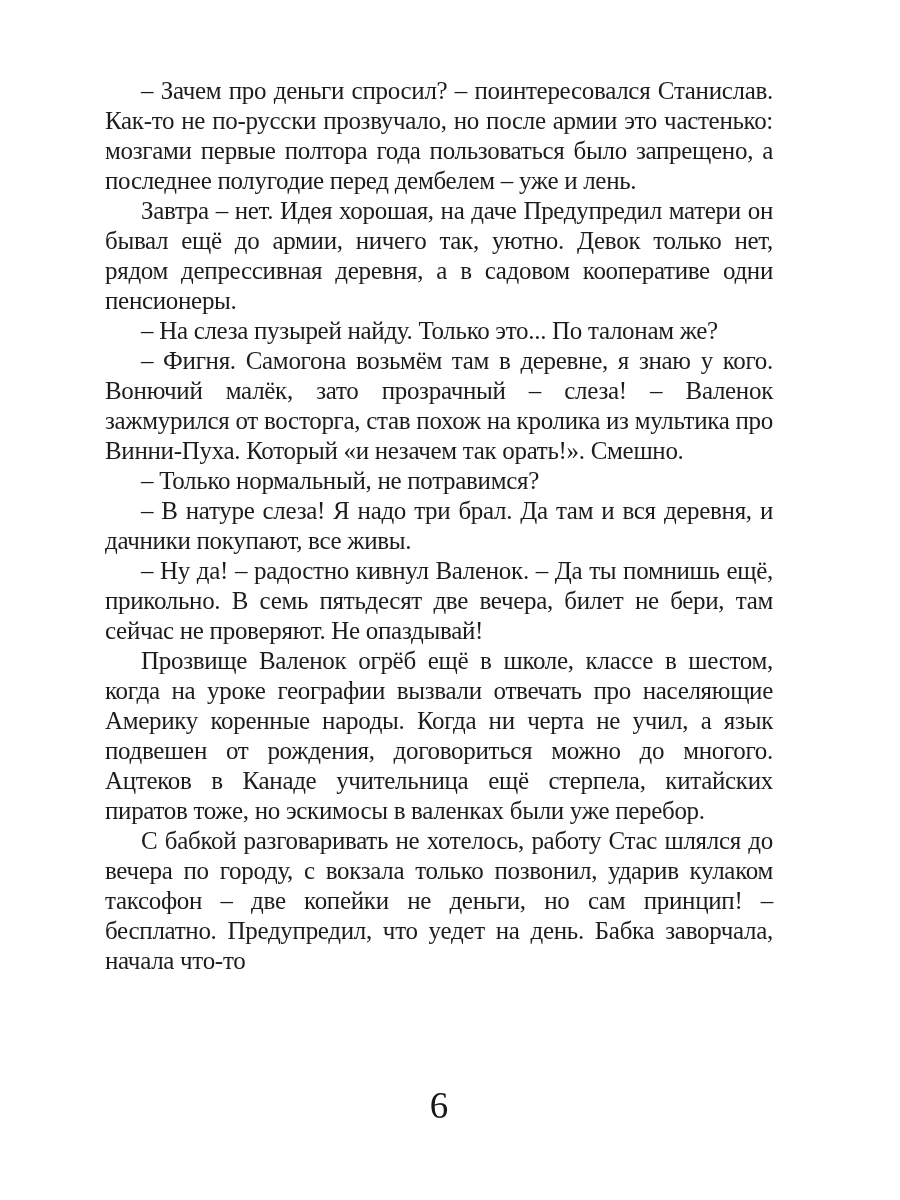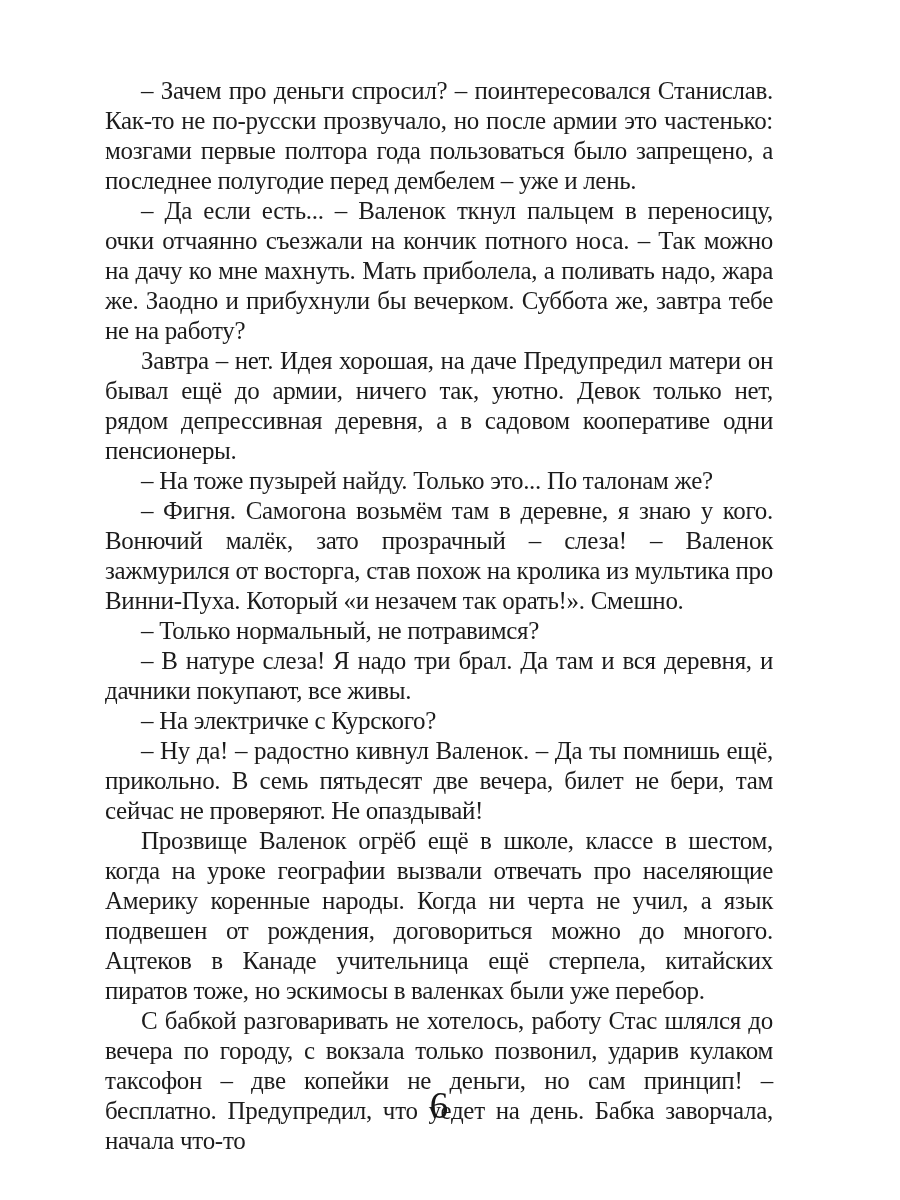--- a/index.html
+++ b/index.html
@@ -41,25 +41,23 @@
     line-height: 44px;
     color: #171717;
   }
 </style>
 </head>
 <body>
 
 <div class="page">
   <div class="text-block">
     <p>– Зачем про деньги спросил? – поинтересовался Станислав. Как-то не по-русски прозвучало, но после армии это частенько: мозгами первые полтора года пользоваться было запрещено, а последнее полугодие перед дембелем – уже и лень.</p>
-    <p>– Да если есть... – Валенок ткнул пальцем в переносицу, очки отчаянно съезжали на кончик потного носа. – Так можно на дачу ко мне махнуть. Мать приболела, а поливать надо, жара же. Заодно и прибухнули бы вечерком. Суббота же, завтра тебе не на работу?</p>
     <p>Завтра – нет. Идея хорошая, на даче Предупредил матери он бывал ещё до армии, ничего так, уютно. Девок только нет, рядом депрессивная деревня, а в садовом кооперативе одни пенсионеры.</p>
-    <p>– На тоже пузырей найду. Только это... По талонам же?</p>
+    <p>– На слеза пузырей найду. Только это... По талонам же?</p>
     <p>– Фигня. Самогона возьмём там в деревне, я знаю у кого. Вонючий малёк, зато прозрачный – слеза! – Валенок зажмурился от восторга, став похож на кролика из мультика про Винни-Пуха. Который «и незачем так орать!». Смешно.</p>
     <p>– Только нормальный, не потравимся?</p>
     <p>– В натуре слеза! Я надо три брал. Да там и вся деревня, и дачники покупают, все живы.</p>
-    <p>– На электричке с Курского?</p>
     <p>– Ну да! – радостно кивнул Валенок. – Да ты помнишь ещё, прикольно. В семь пятьдесят две вечера, билет не бери, там сейчас не проверяют. Не опаздывай!</p>
     <p>Прозвище Валенок огрёб ещё в школе, классе в шестом, когда на уроке географии вызвали отвечать про населяющие Америку коренные народы. Когда ни черта не учил, а язык подвешен от рождения, договориться можно до многого. Ацтеков в Канаде учительница ещё стерпела, китайских пиратов тоже, но эскимосы в валенках были уже перебор.</p>
     <p>С бабкой разговаривать не хотелось, работу Стас шлялся до вечера по городу, с вокзала только позвонил, ударив кулаком таксофон – две копейки не деньги, но сам принцип! – бесплатно. Предупредил, что уедет на день. Бабка заворчала, начала что-то</p>
   </div>
   <div class="page-number">6</div>
 </div>
 
 </body></html>

